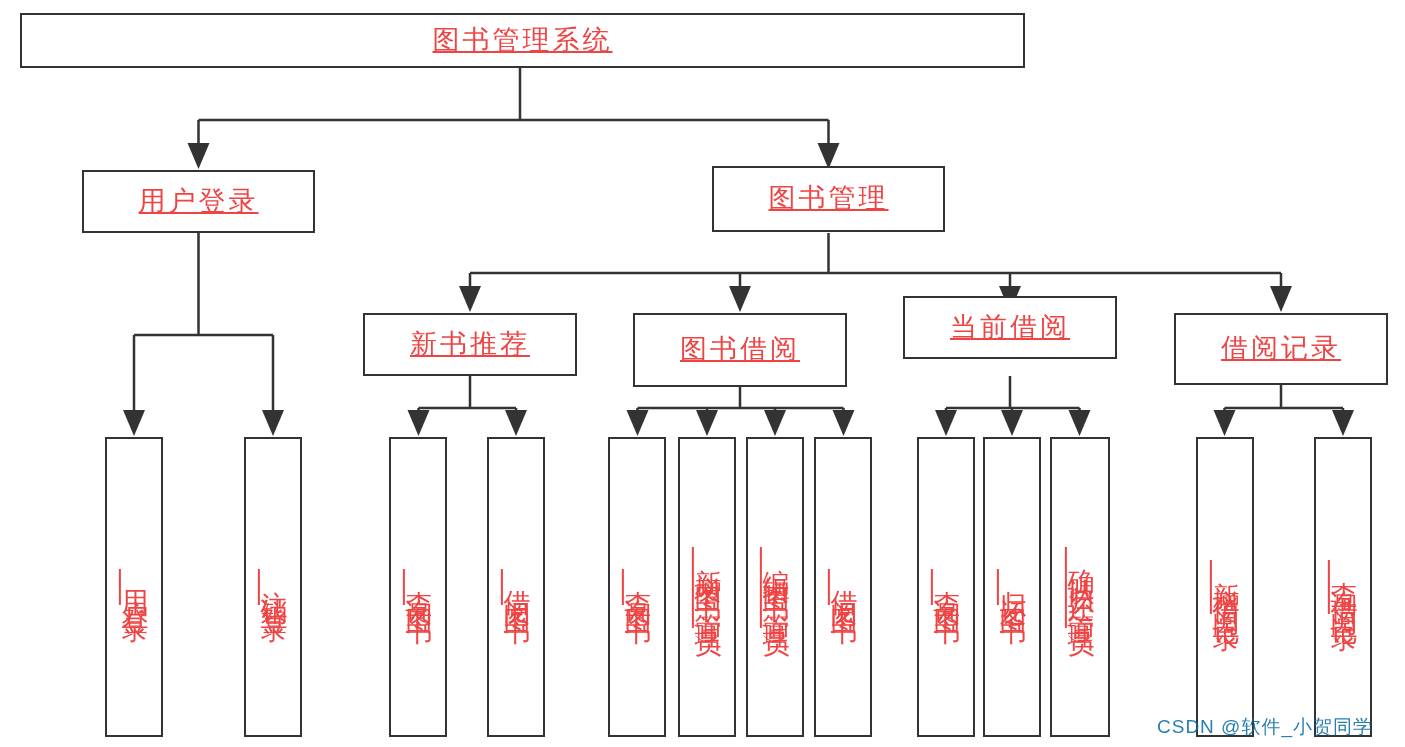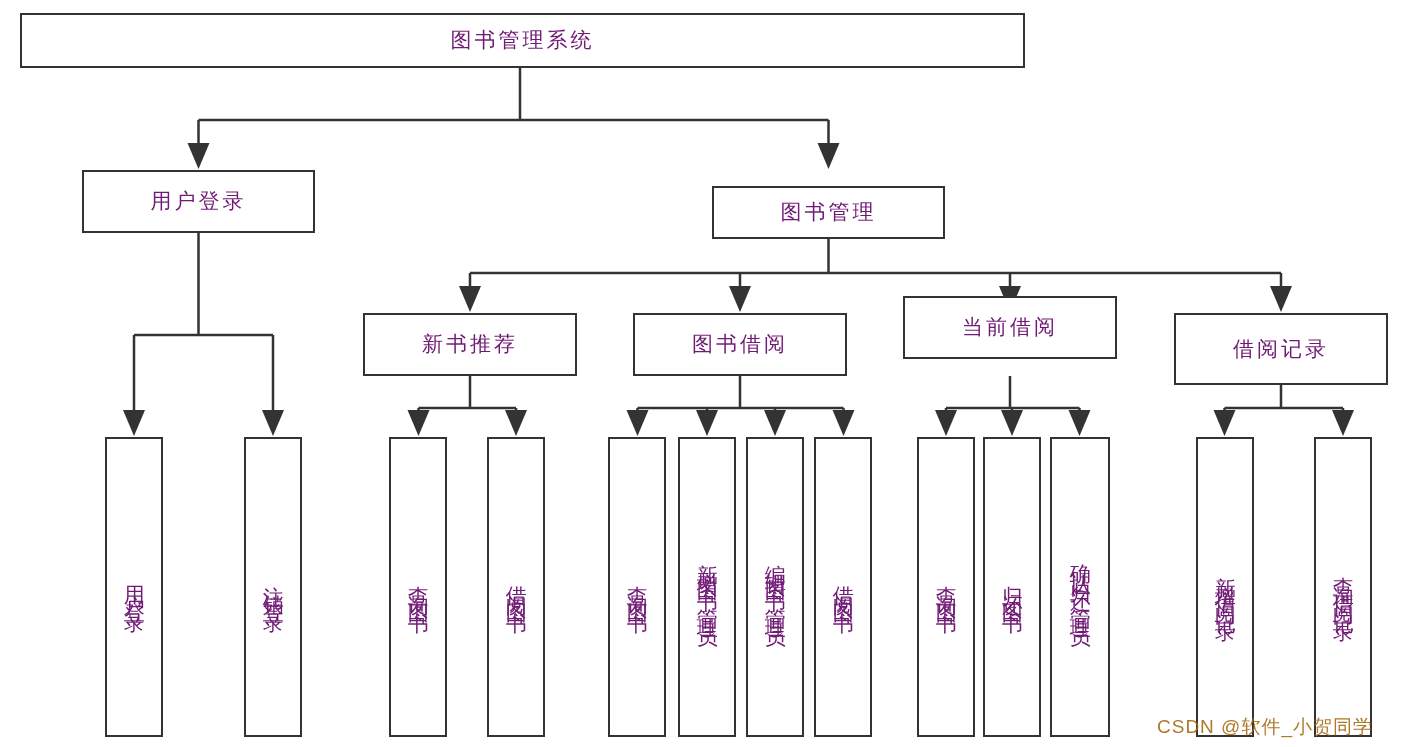--- a/index.html
+++ b/index.html
@@ -15,24 +15,25 @@
     position: absolute;
     box-sizing: border-box;
     border: 2px solid #333333;
     background: #ffffff;
     display: flex;
     align-items: center;
     justify-content: center;
     z-index: 2;
   }
   .node .lbl {
-    color: #701a75;
-    font-size: 21px;
+    color: #ef4444;
+    font-size: 27px;
     line-height: 1.25;
     white-space: nowrap;
+    text-decoration: underline;
   }
   .node .lbl.h { letter-spacing: 3px; }
   .node .lbl.v {
     writing-mode: vertical-rl;
     text-orientation: mixed;
     letter-spacing: 9px;
     white-space: nowrap;
   }
   #edges {
     position: absolute;
@@ -46,21 +47,21 @@
     stroke-width: 2.5;
   }
   #edges polygon { fill: #333333; stroke: none; }
   .watermark {
     position: absolute;
     left: 1157px;
     top: 714px;
     z-index: 6;
     font-size: 19px;
     letter-spacing: 1px;
-    color: #a16207;
+    color: #0369a1;
     opacity: 0.85;
     white-space: nowrap;
   }
 </style>
 </head>
 <body>
 
 <div id="canvas">
 
   <svg id="edges" viewBox="0 0 1405 747" xmlns="http://www.w3.org/2000/svg">
@@ -106,28 +107,28 @@
     </g>
   </svg>
 
   <div class="node" style="left:20px;top:13px;width:1005px;height:55px">
     <span class="lbl h">图书管理系统</span>
   </div>
 
   <div class="node" style="left:82px;top:170px;width:233px;height:63px">
     <span class="lbl h">用户登录</span>
   </div>
-  <div class="node" style="left:712px;top:186px;width:233px;height:53px">
+  <div class="node" style="left:712px;top:166px;width:233px;height:66px">
     <span class="lbl h">图书管理</span>
   </div>
 
   <div class="node" style="left:363px;top:313px;width:214px;height:63px">
     <span class="lbl h">新书推荐</span>
   </div>
-  <div class="node" style="left:633px;top:313px;width:214px;height:63px">
+  <div class="node" style="left:633px;top:313px;width:214px;height:74px">
     <span class="lbl h">图书借阅</span>
   </div>
   <div class="node" style="left:903px;top:296px;width:214px;height:63px">
     <span class="lbl h">当前借阅</span>
   </div>
   <div class="node" style="left:1174px;top:313px;width:214px;height:72px">
     <span class="lbl h">借阅记录</span>
   </div>
 
   <div class="node" style="left:105px;top:437px;width:58px;height:300px">

